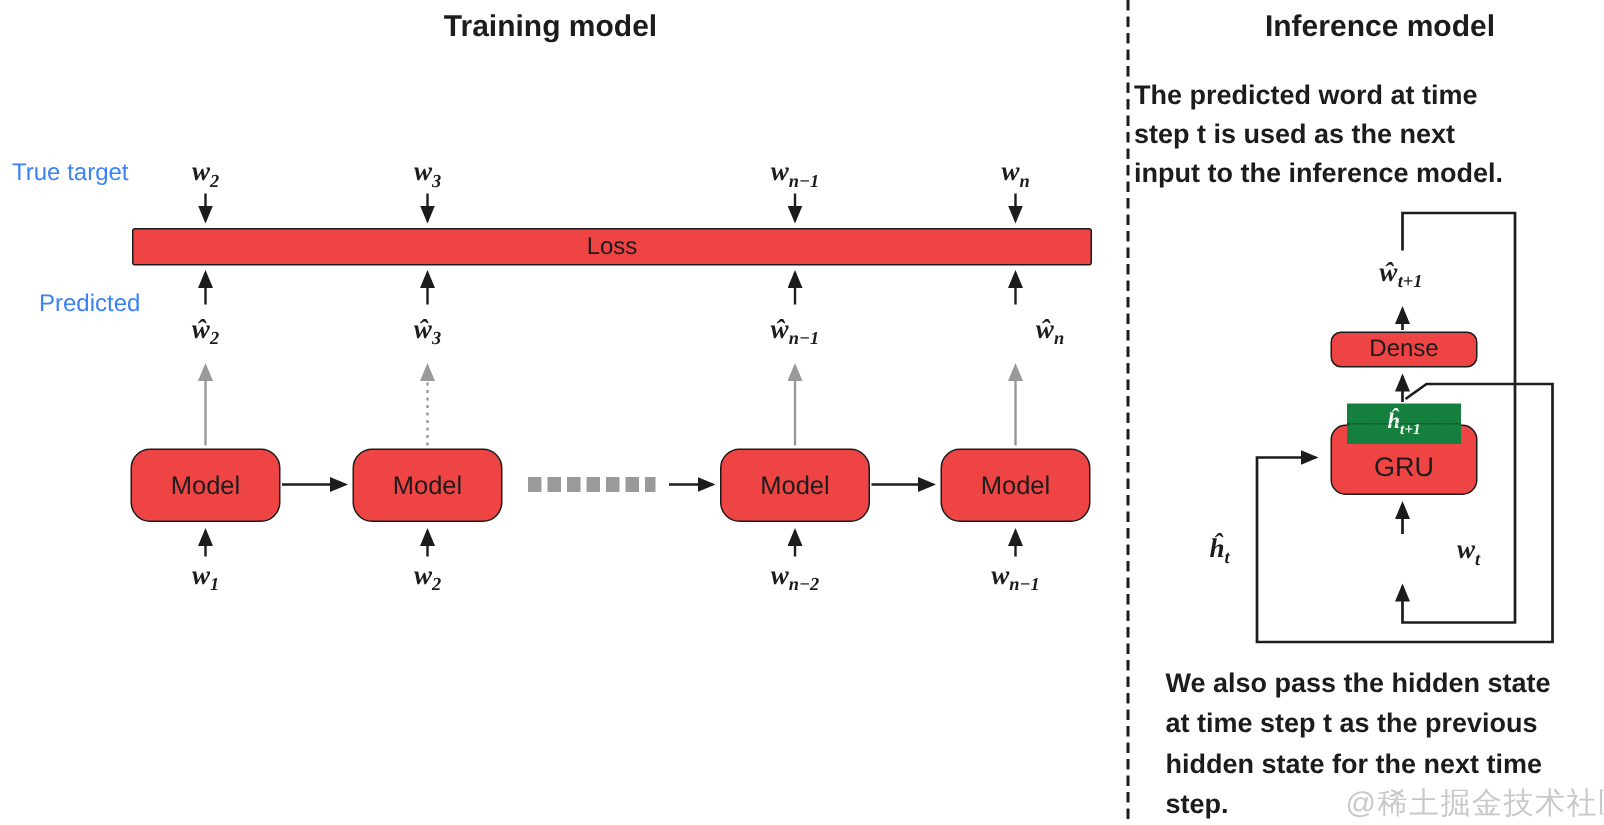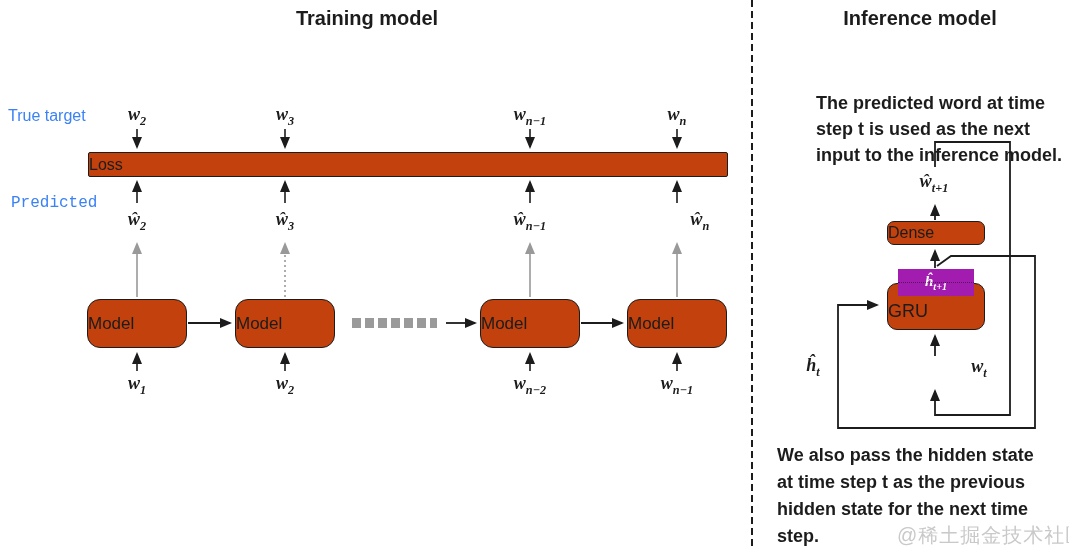--- a/index.html
+++ b/index.html
@@ -10,22 +10,22 @@
   .abs{position:absolute;}
   .ctr{transform:translateX(-50%);text-align:center;}
   .panel-title{font-size:20px;font-weight:bold;white-space:nowrap;}
   .side-label{font-size:16px;color:#3b82f6;white-space:nowrap;}
   .math{
     font-family:Liberation Serif, serif;
     font-style:italic;font-weight:600;font-size:18px;white-space:nowrap;
   }
   .math sub{font-size:0.68em;font-style:italic;letter-spacing:0;}
   .box{
-    position:absolute;background:#c2410c;border:1.6px solid #1c1c1c;
-    display:flex;align-items:center;box-sizing:border-box;
+    position:absolute;background:#ef4444;border:1.6px solid #1c1c1c;
+    display:flex;align-items:center;justify-content:center;box-sizing:border-box;
   }
   .loss-box{border-radius:2px;font-size:16px;}
   .model-box{border-radius:13px;font-size:17px;}
   .dense-box{border-radius:7px;font-size:16px;}
   .gru-box{border-radius:10px;font-size:18px;align-items:flex-end;padding-bottom:7px;}
   .red-box{
     position:absolute;display:flex;align-items:center;justify-content:center;
     color:#fff;font-size:15px;box-sizing:border-box;z-index:3;
   }
   .red-box .dotline{
@@ -87,21 +87,21 @@
     <line x1="935" y1="268" x2="935" y2="251" stroke="#1c1c1c" stroke-width="1.8" marker-end="url(#ab)"></line>
 
     <path d="M937,266 L951,256 L1035,256 L1035,428 L838,428 L838,305 L877,305" fill="none" stroke="#1c1c1c" stroke-width="1.8" marker-end="url(#ab)"></path>
 
     <line x1="935" y1="356" x2="935" y2="336" stroke="#1c1c1c" stroke-width="1.8" marker-end="url(#ab)"></line>
   </svg>
 
   <div class="abs ctr panel-title lbl" style="left:357px;top:7px;margin-left:10px;">Training model</div>
 
   <div class="abs side-label lbl" style="left:8px;top:107px;">True target</div>
-  <div class="abs side-label lbl" style="left:11px;top:194px;font-family:Liberation Mono, monospace;">Predicted</div>
+  <div class="abs side-label lbl" style="left:26px;top:194px;">Predicted</div>
 
   <div class="abs ctr math lbl" style="left:137px;top:104px;"><span>w</span><sub>2</sub></div>
   <div class="abs ctr math lbl" style="left:285px;top:104px;"><span>w</span><sub>3</sub></div>
   <div class="abs ctr math lbl" style="left:530px;top:104px;"><span>w</span><sub>n−1</sub></div>
   <div class="abs ctr math lbl" style="left:677px;top:104px;"><span>w</span><sub>n</sub></div>
 
   <div class="box loss-box boxlayer" style="left:88px;top:152px;width:640px;height:25px;">
     <span>Loss</span>
   </div>
 
@@ -123,39 +123,39 @@
       <span>Model</span>
     </div>
 
   <div class="abs ctr math lbl" style="left:137px;top:373px;"><span>w</span><sub>1</sub></div>
   <div class="abs ctr math lbl" style="left:285px;top:373px;"><span>w</span><sub>2</sub></div>
   <div class="abs ctr math lbl" style="left:530px;top:373px;"><span>w</span><sub>n−2</sub></div>
   <div class="abs ctr math lbl" style="left:677px;top:373px;"><span>w</span><sub>n−1</sub></div>
 
   <div class="abs ctr panel-title lbl" style="left:920px;top:7px;">Inference model</div>
 
-  <div class="abs note lbl" style="left:816px;top:50px;margin-top:40px;">
+  <div class="abs note lbl" style="left:756px;top:50px;">
     <div>The predicted word at time</div>
     <div>step t is used as the next</div>
     <div>input to the inference model.</div>
   </div>
 
   <div class="abs ctr math lbl" style="left:934px;top:171px;">
     <span>ŵ</span><sub>t+1</sub>
   </div>
 
   <div class="box dense-box boxlayer" style="left:887px;top:221px;width:98px;height:24px;">
     <span>Dense</span>
   </div>
 
   <div class="box gru-box boxlayer" style="left:887px;top:283px;width:98px;height:47px;">
     <span>GRU</span>
   </div>
 
-  <div class="red-box math" style="left: 898px; top: 269px; width: 76px; height: 27px; font-size: 15px; background-color: #a21caf;">
+  <div class="red-box math" style="left: 898px; top: 269px; width: 76px; height: 27px; font-size: 15px; background-color: #15803d;">
     <span class="dotline"></span>
     <span><span>ĥ</span><sub>t+1</sub></span>
   </div>
 
   <div class="abs ctr math lbl" style="left:813px;top:355px;">
     <span>ĥ</span><sub>t</sub>
   </div>
   <div class="abs ctr math lbl" style="left:935px;top:356px;margin-left:44px;">
     <span>w</span><sub>t</sub>
   </div>

